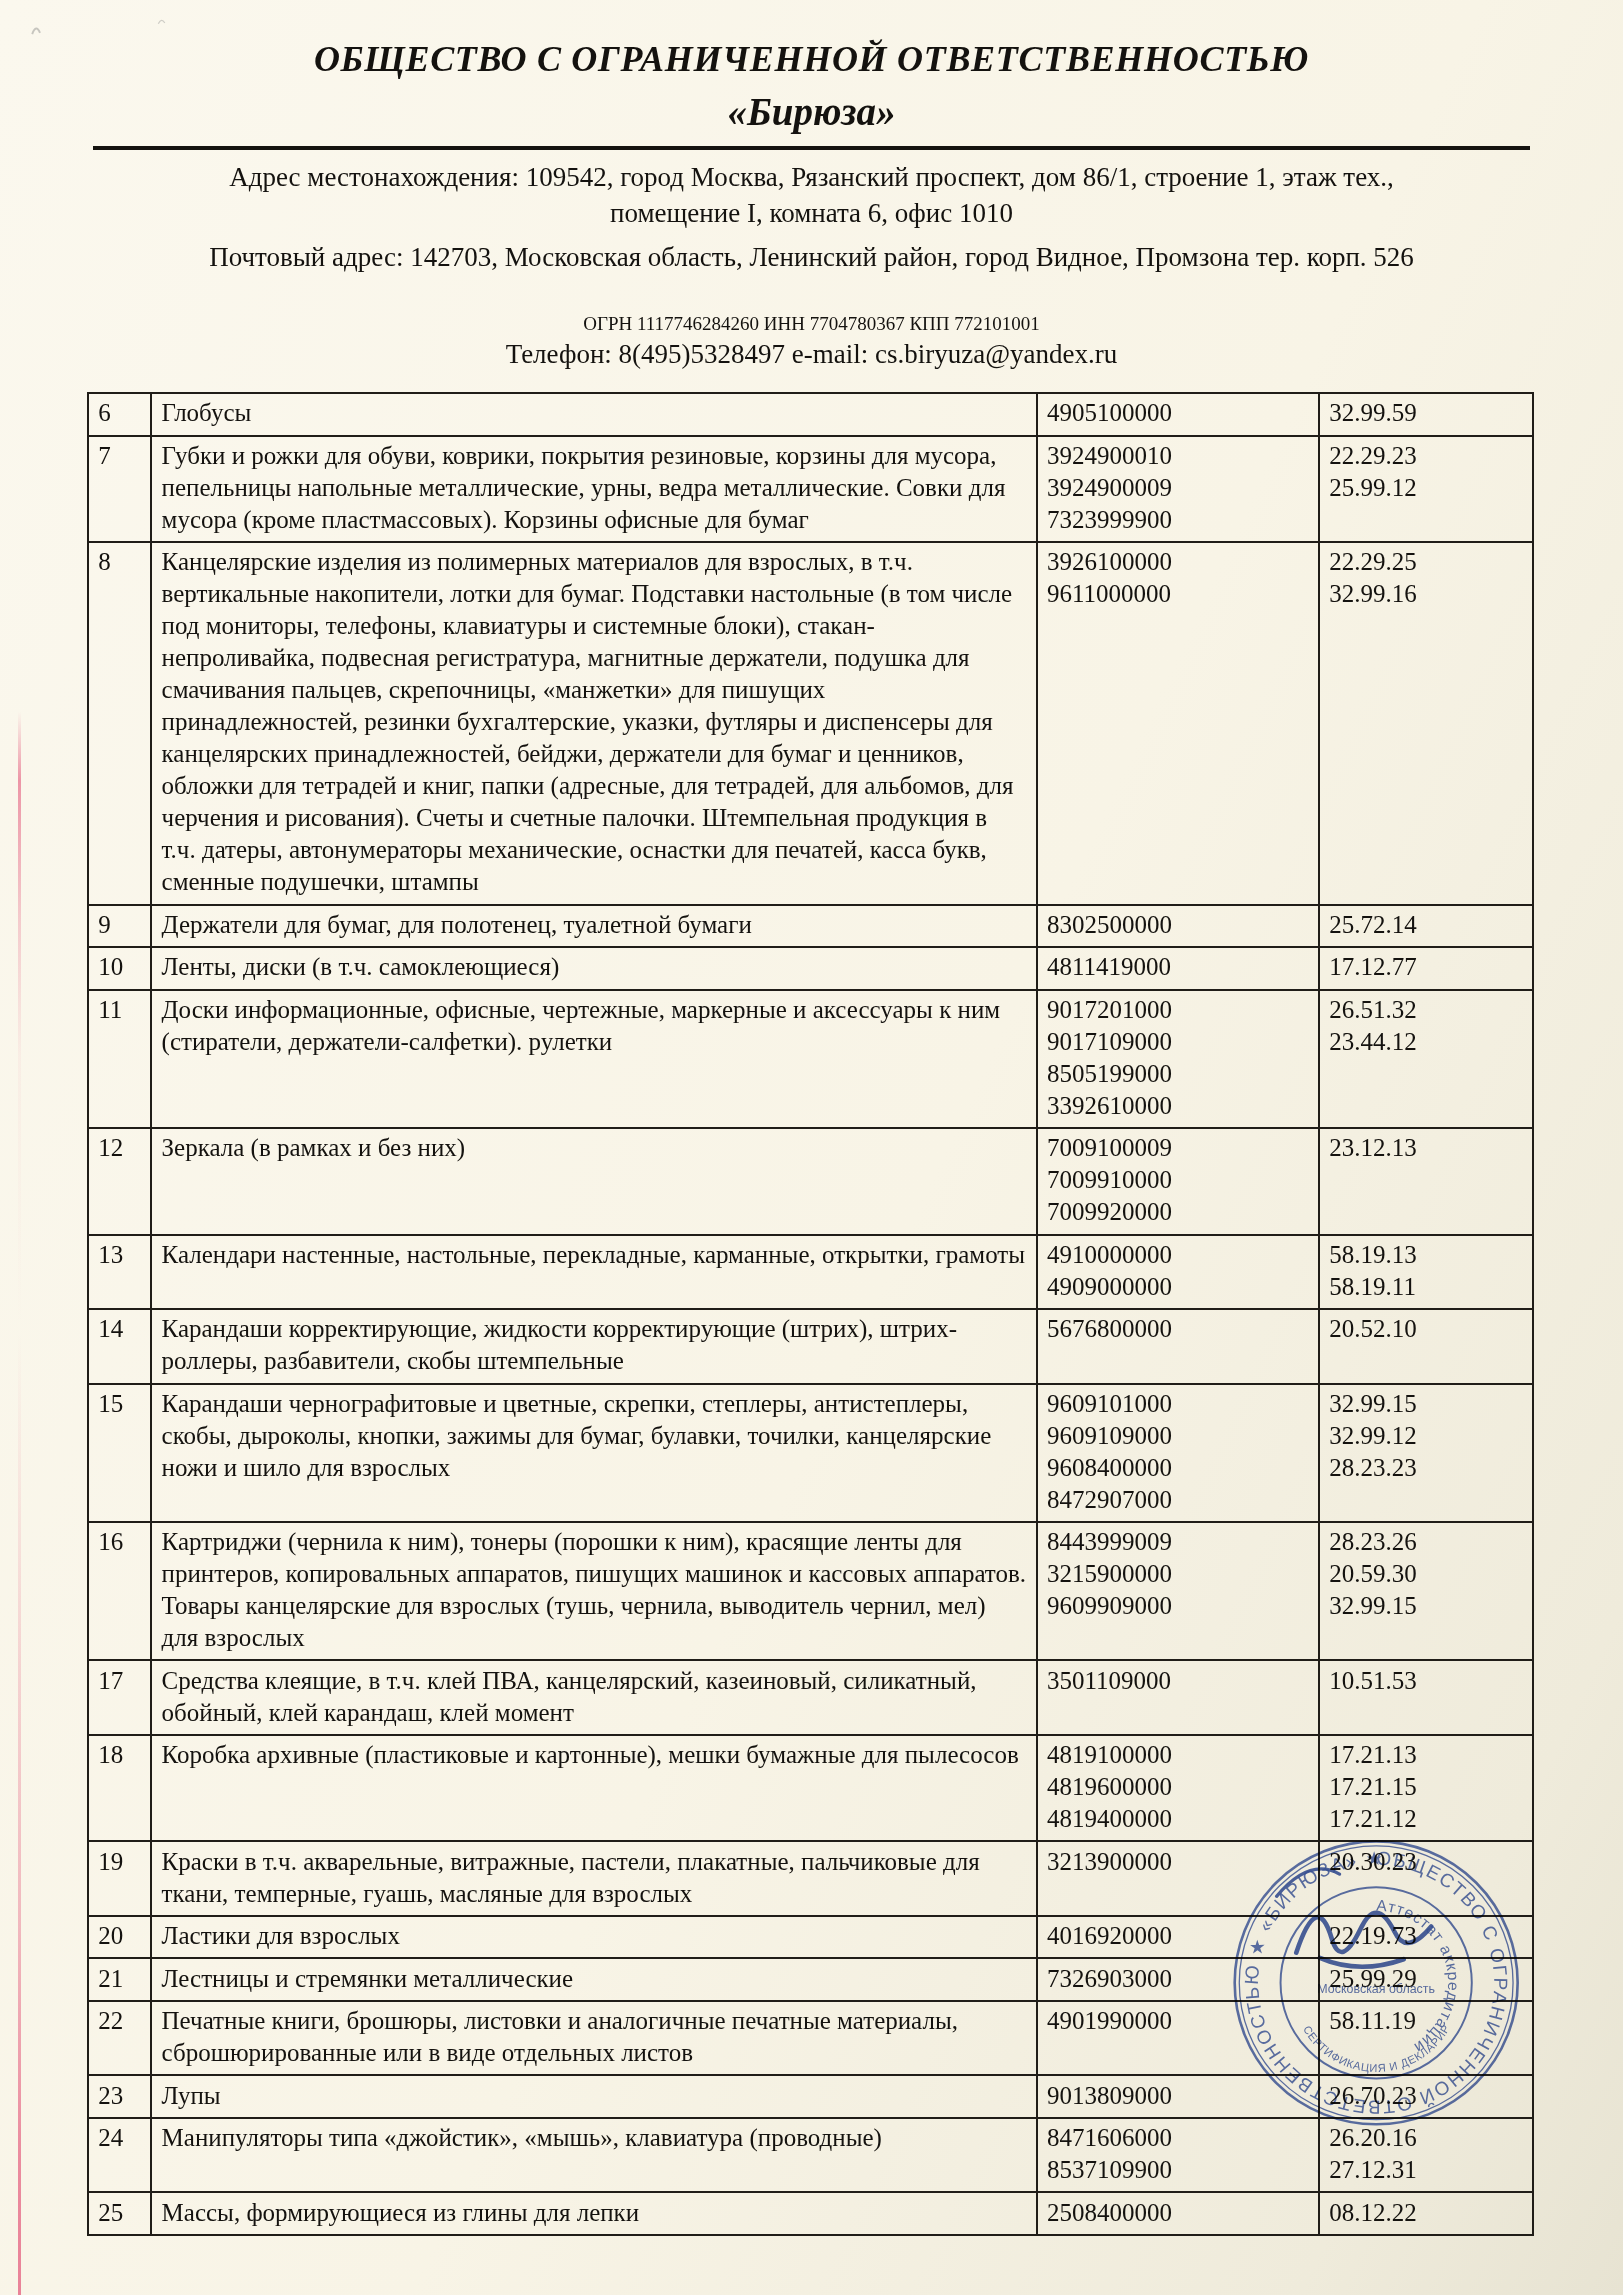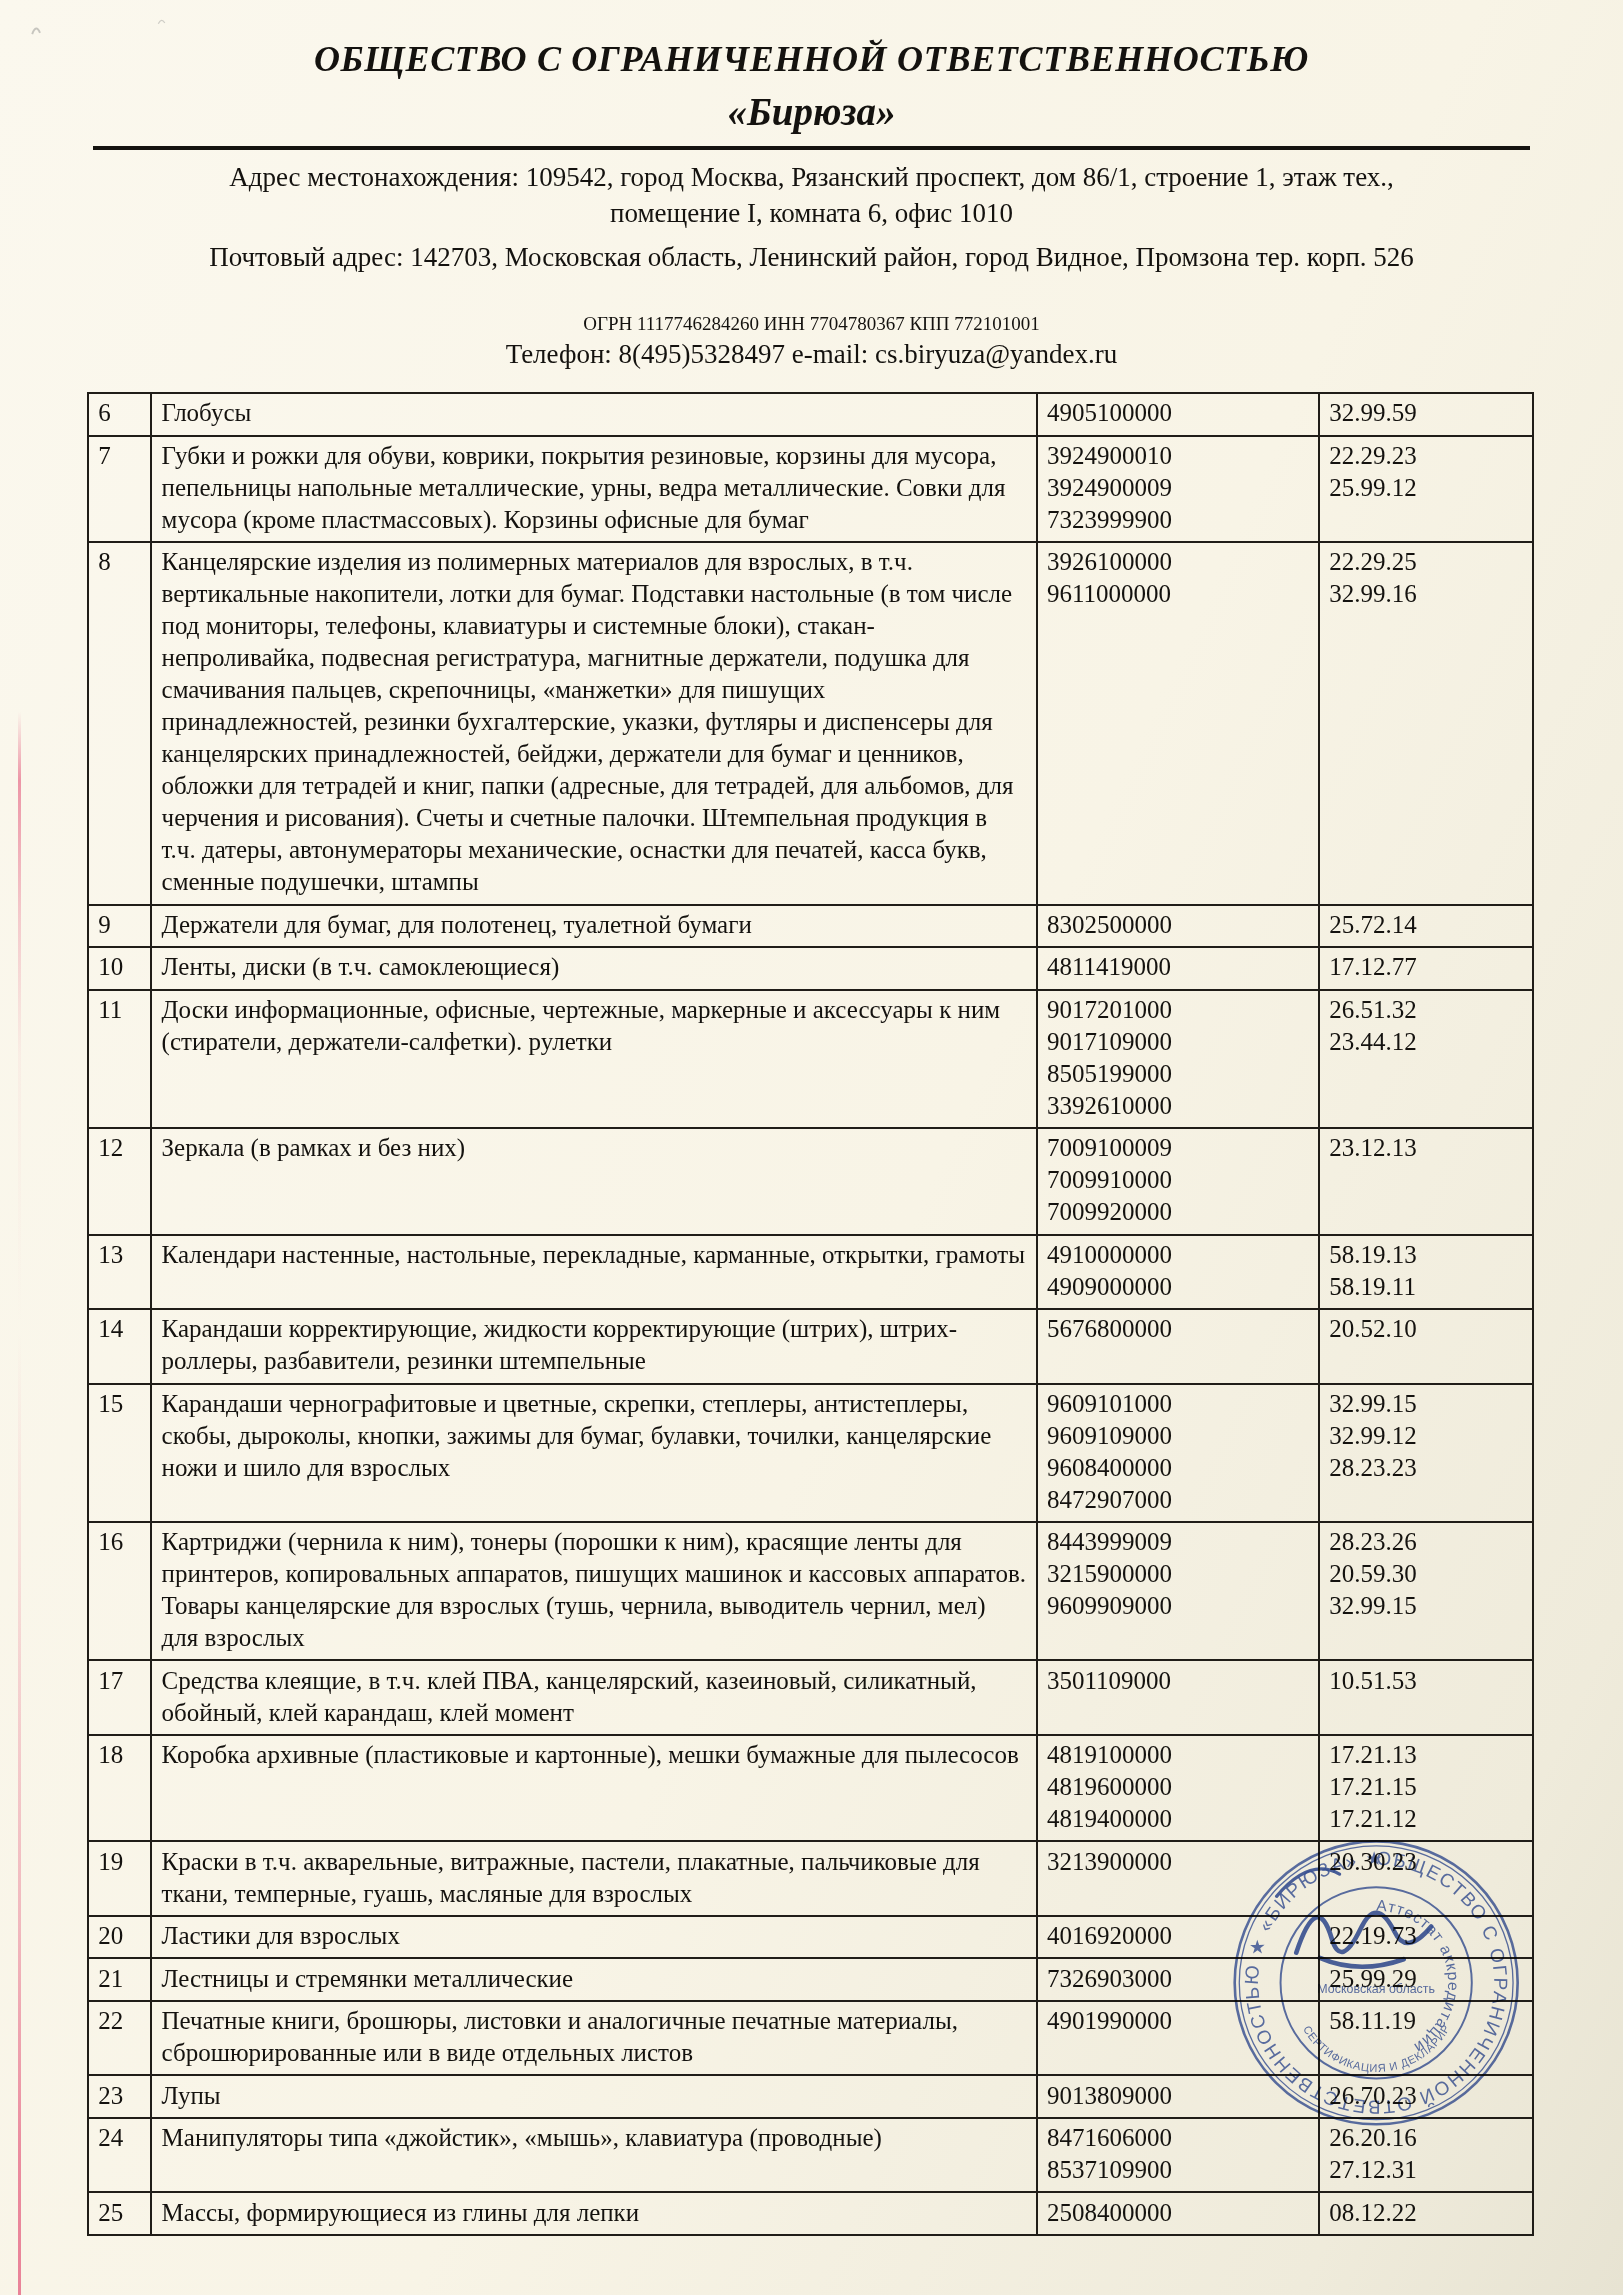--- a/index.html
+++ b/index.html
@@ -188,21 +188,21 @@
             <div>4909000000</div>
           </td>
       <td class="c-okpd">
             <div>58.19.13</div>
             <div>58.19.11</div>
           </td>
     </tr>
 
     <tr>
       <td class="c-num">14</td>
-      <td class="c-desc">Карандаши корректирующие, жидкости корректирующие (штрих), штрих-роллеры, разбавители, резинки штемпельные</td>
+      <td class="c-desc">Карандаши корректирующие, жидкости корректирующие (штрих), штрих-роллеры, разбавители, скобы штемпельные</td>
       <td class="c-code">
             <div>5676800000</div>
           </td>
       <td class="c-okpd">
             <div>20.52.10</div>
           </td>
     </tr>
 
     <tr>
       <td class="c-num">15</td>

